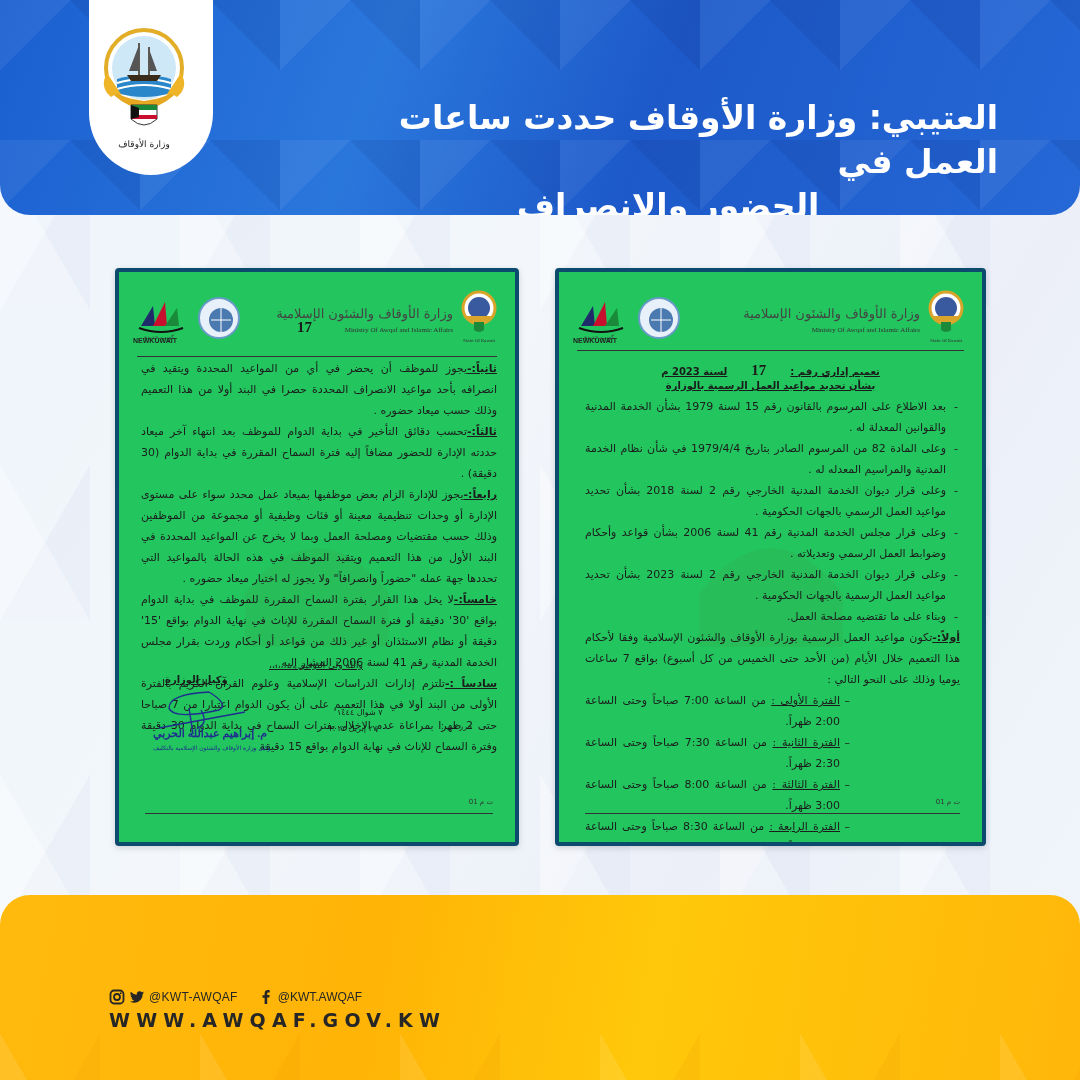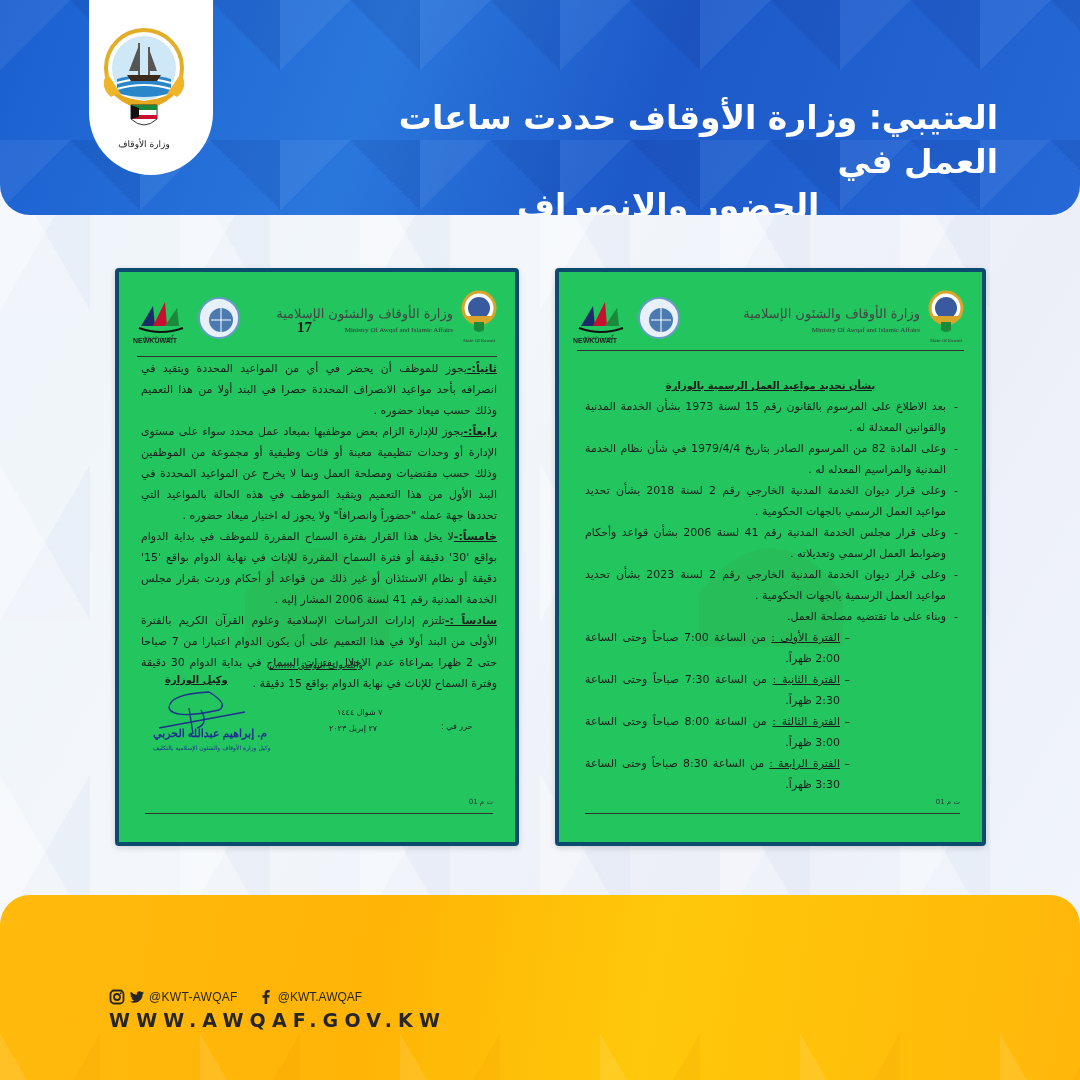--- a/index.html
+++ b/index.html
@@ -223,20 +223,21 @@
       <path d="M4 32 Q26 40 48 32" stroke="#111" stroke-width="2" fill="none"></path>
       <text x="24" y="43" text-anchor="middle" font-size="6" fill="#333">كويت جديدة</text>
     </svg>
     <div class="lh-kuwait-label">NEWKUWAIT</div>
   </div>
   <div class="doc-number" style="left:178px; top:47px;">17</div>
   <div class="lh-rule"></div>
 
   <div class="doc-body">
     <p class="para"><span class="lbl">ثانياً:-</span><span>يجوز للموظف أن يحضر في أي من المواعيد المحددة ويتقيد في انصرافه بأحد مواعيد الانصراف المحددة حصرا في البند أولا من هذا التعميم وذلك حسب ميعاد حضوره .</span></p>
+    <p class="para"><span class="lbl">ثالثاً:-</span><span>تحسب دقائق التأخير في بداية الدوام للموظف بعد انتهاء آخر ميعاد حددته الإدارة للحضور مضافاً إليه فترة السماح المقررة في بداية الدوام (30 دقيقة) .</span></p>
     <p class="para"><span class="lbl">رابعاً:-</span><span>يجوز للإدارة الزام بعض موظفيها بميعاد عمل محدد سواء على مستوى الإدارة أو وحدات تنظيمية معينة أو فئات وظيفية أو مجموعة من الموظفين وذلك حسب مقتضيات ومصلحة العمل وبما لا يخرج عن المواعيد المحددة في البند الأول من هذا التعميم ويتقيد الموظف في هذه الحالة بالمواعيد التي تحددها جهة عمله "حضوراً وانصرافاً" ولا يجوز له اختيار ميعاد حضوره .</span></p>
     <p class="para"><span class="lbl">خامساً:-</span><span>لا يخل هذا القرار بفترة السماح المقررة للموظف في بداية الدوام بواقع '30' دقيقة أو فترة السماح المقررة للإناث في نهاية الدوام بواقع '15' دقيقة أو نظام الاستئذان أو غير ذلك من قواعد أو أحكام وردت بقرار مجلس الخدمة المدنية رقم 41 لسنة 2006 المشار إليه .</span></p>
     <p class="para"><span class="lbl">سادساً :-</span><span>تلتزم إدارات الدراسات الإسلامية وعلوم القرآن الكريم بالفترة الأولى من البند أولا في هذا التعميم على أن يكون الدوام اعتبارا من 7 صباحا حتى 2 ظهرا بمراعاة عدم الاخلال بفترات السماح في بداية الدوام 30 دقيقة وفترة السماح للإناث في نهاية الدوام بواقع 15 دقيقة .</span></p>
   </div>
 
   <div class="closing" style="left:150px; top:388px;">والله ولي التوفيق ،،،،،،،،،</div>
   <div class="signature-title">وكيل الوزارة</div>
   <svg class="sig-svg" viewBox="0 0 110 66">
     <path d="M60 4 Q20 6 20 20 Q24 32 70 22 Q80 16 60 4 M40 20 L44 46 M52 22 Q60 36 48 40 M10 40 L96 24" stroke="#1f2f8f" stroke-width="1.4" fill="none"></path>
   </svg>
@@ -274,31 +275,35 @@
       <path d="M6 30 L18 10 L20 30 Z" fill="#1e2a6a"></path>
       <path d="M18 30 L30 6 L32 30 Z" fill="#c8102e"></path>
       <path d="M30 30 L42 12 L44 30 Z" fill="#1a8a3a"></path>
       <path d="M4 32 Q26 40 48 32" stroke="#111" stroke-width="2" fill="none"></path>
       <text x="24" y="43" text-anchor="middle" font-size="6" fill="#333">كويت جديدة</text>
     </svg>
     <div class="lh-kuwait-label">NEWKUWAIT</div>
   </div>
   <div class="lh-rule" style="top:78px;"></div>
 
+  <div class="r-title r-title-1">
+    <span class="u">تعميم إداري رقم :</span><span class="num">17</span><span class="u">لسنة 2023 م</span>
+  </div>
   <div class="r-title r-title-2">
     <span class="u">بشأن تحديد مواعيد العمل الرسمية بالوزارة</span>
   </div>
 
   <div class="doc-body">
-    <p class="bullet">بعد الاطلاع على المرسوم بالقانون رقم 15 لسنة 1973 بشأن الخدمة المدنية والقوانين المعدلة له .</p>
+    <p class="bullet">بعد الاطلاع على المرسوم بالقانون رقم 15 لسنة 1979 بشأن الخدمة المدنية والقوانين المعدلة له .</p>
     <p class="bullet">وعلى المادة 82 من المرسوم الصادر بتاريخ 1979/4/4 في شأن نظام الخدمة المدنية والمراسيم المعدله له .</p>
     <p class="bullet">وعلى قرار ديوان الخدمة المدنية الخارجي رقم 2 لسنة 2018 بشأن تحديد مواعيد العمل الرسمي بالجهات الحكومية .</p>
     <p class="bullet">وعلى قرار مجلس الخدمة المدنية رقم 41 لسنة 2006 بشأن قواعد وأحكام وضوابط العمل الرسمي وتعديلاته .</p>
     <p class="bullet">وعلى قرار ديوان الخدمة المدنية الخارجي رقم 2 لسنة 2023 بشأن تحديد مواعيد العمل الرسمية بالجهات الحكومية .</p>
     <p class="bullet">وبناء على ما تقتضيه مصلحة العمل.</p>
+    <p class="para"><span class="lbl">أولاً:-</span><span>تكون مواعيد العمل الرسمية بوزارة الأوقاف والشئون الإسلامية وفقا لأحكام هذا التعميم خلال الأيام (من الأحد حتى الخميس من كل أسبوع) بواقع 7 ساعات يوميا وذلك على النحو التالي :</span></p>
     <div class="periods">
       <p class="p"><span class="u">الفترة الأولى :</span> <span>من الساعة 7:00 صباحاً وحتى الساعة 2:00 ظهراً.</span></p>
       <p class="p"><span class="u">الفترة الثانية :</span> <span>من الساعة 7:30 صباحاً وحتى الساعة 2:30 ظهراً.</span></p>
       <p class="p"><span class="u">الفترة الثالثة :</span> <span>من الساعة 8:00 صباحاً وحتى الساعة 3:00 ظهراً.</span></p>
       <p class="p"><span class="u">الفترة الرابعة :</span> <span>من الساعة 8:30 صباحاً وحتى الساعة 3:30 ظهراً.</span></p>
     </div>
   </div>
 
   <div class="footer-code">ت م 01</div>
   <div class="footer-rule"></div>

